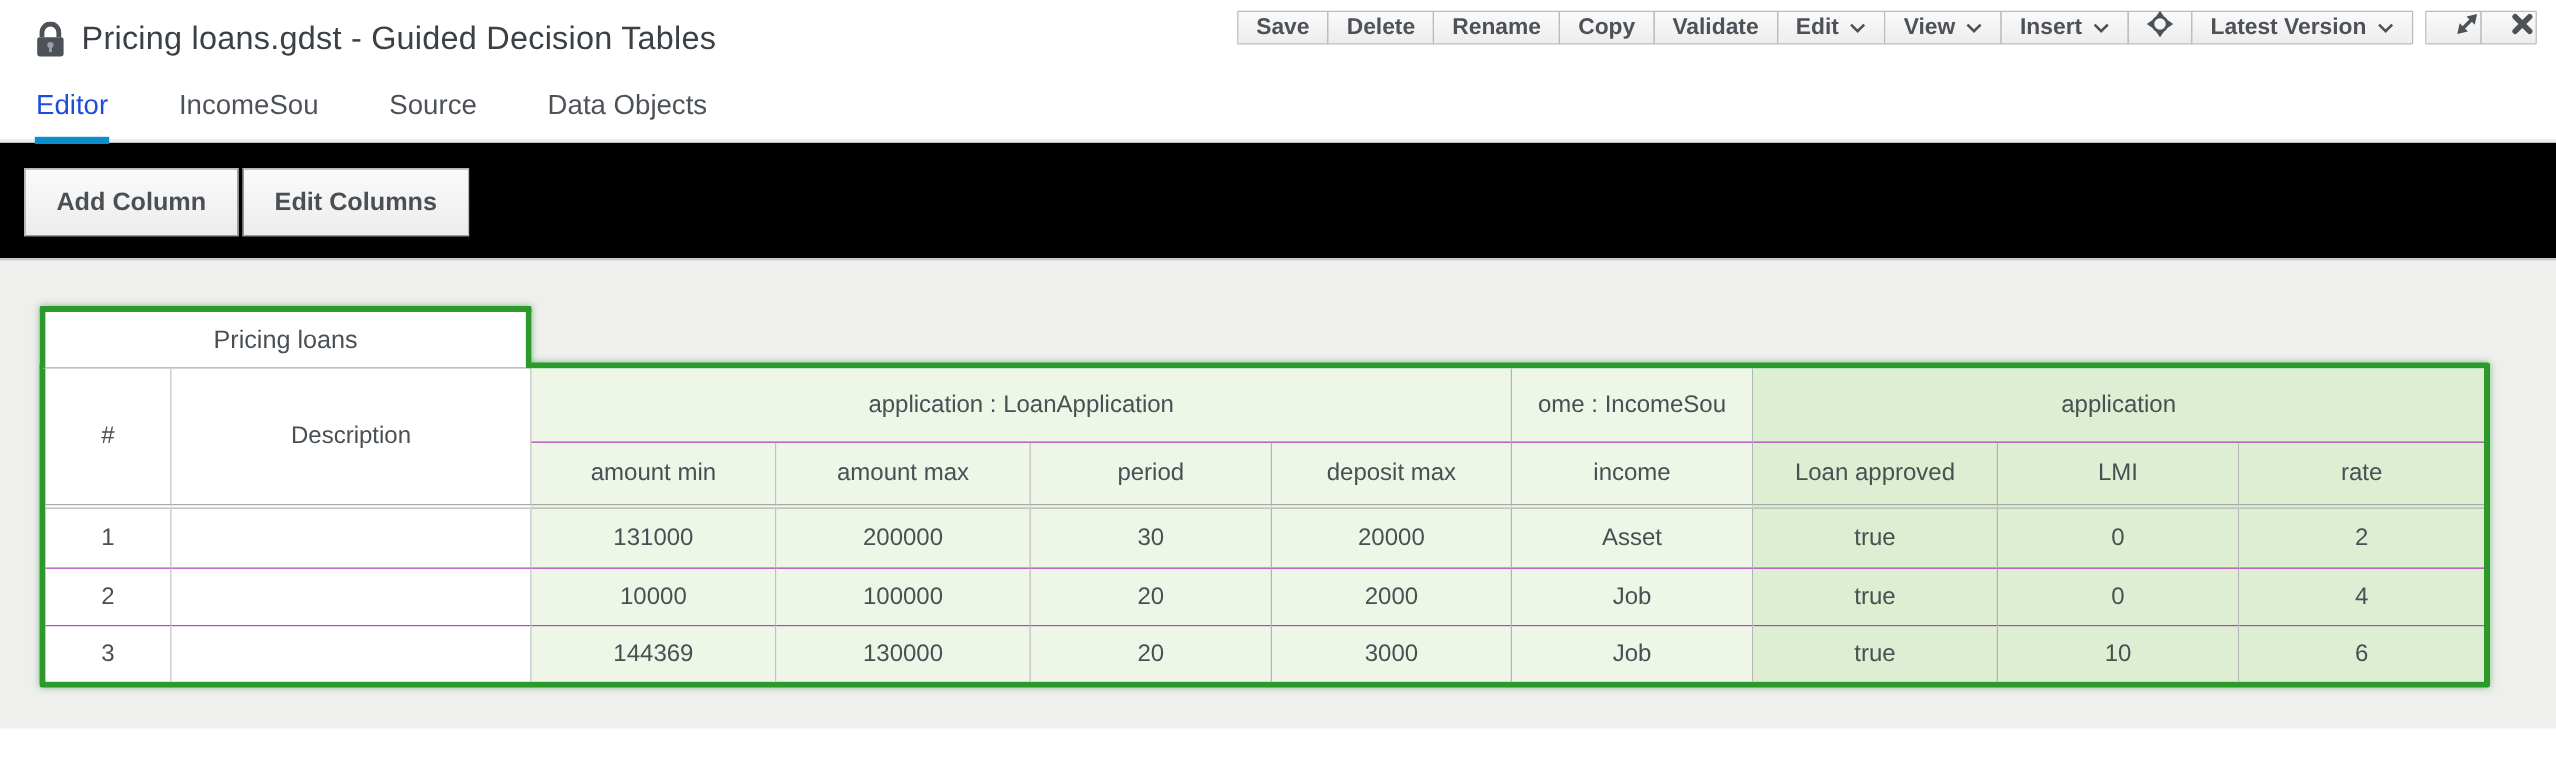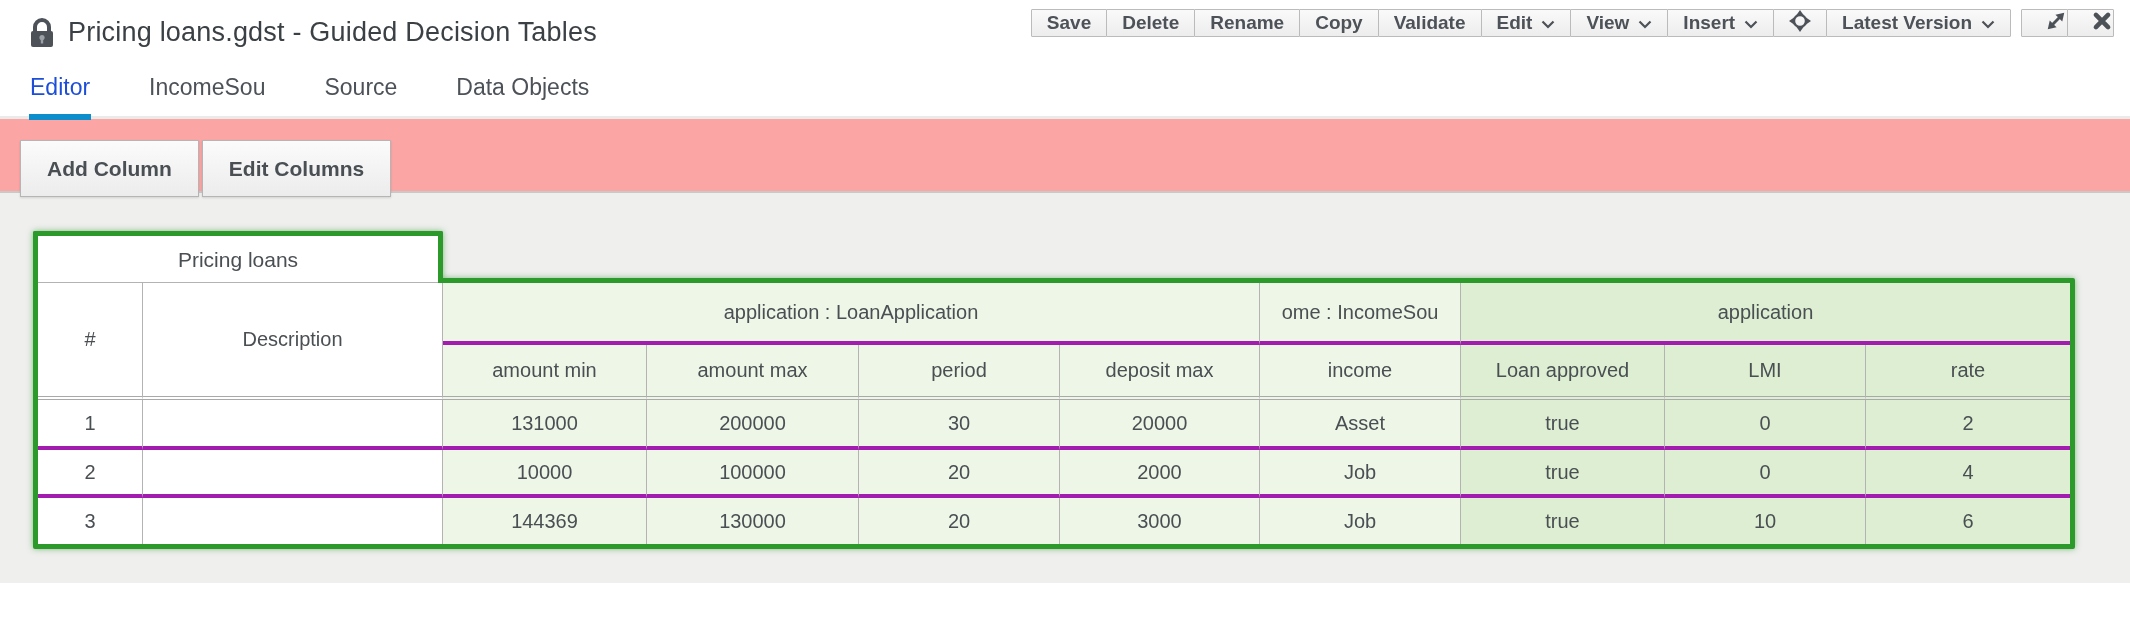--- a/index.html
+++ b/index.html
@@ -26,21 +26,21 @@
   .caret { width:14px; height:9px; margin-top:3px; }
   .icon20 { width:22px; height:22px; }
 
   
   .tabbar { display:flex; gap:57px; padding-left:29px; border-bottom:3px solid #eaeaea; margin-top:4px; }
   .tab { font-size:23px; color:#4d5258; padding:6px 1px 13px 1px; cursor:pointer;
     border-bottom:6px solid transparent; margin-bottom:-4px; }
   .tab.active { color:#1d4ed8; border-bottom-color:#0b8ecb; }
 
   
-  .actionbar { background:#fca5a5; padding:21px 0 0 20px; height:72px; }
+  .actionbar { background:#000000; padding:21px 0 0 20px; height:96px; }
   .abtn { display:inline-flex; align-items:center; height:57px; padding:0 26px;
     font-family:inherit; font-size:21px; font-weight:700; color:#4a4f54;
     background:linear-gradient(to bottom,#fbfbfb 0%,#ececec 100%);
     border:1px solid #b5b5b5; box-shadow:0 1px 2px rgba(0,0,0,.12); cursor:pointer; }
   .abtn + .abtn { margin-left:3px; }
 
   
   .canvas { background:#efefee; border-top:2px solid #c9c9c9; height:392px; }
 
   
@@ -53,21 +53,21 @@
   .dt-tab::after { content:""; position:absolute; left:0; right:0; bottom:0; height:1px; background:#b3b3b3; }
   .dt-grid { position:relative; z-index:1; display:grid; width:2042px;
     grid-template-columns:105px 300px 204px 212px 201px 200px 201px 204px 201px 1fr;
     grid-template-rows:62px 55px 50px 48px 46px;
     background:#fff; border:5px solid #2b9a2b; border-radius:2px; }
   .cell { display:flex; align-items:center; justify-content:center;
     font-size:20px; color:#4a4f53; background:#fff; overflow:hidden; white-space:nowrap; cursor:default; }
   .cond { background:#edf6e7; }
   .act  { background:#ddeed2; }
   .br { border-right:1px solid #b3b3b3; }
-  .bb { border-bottom:4px solid #a21caf; }
+  .bb { border-bottom:1px solid #a21caf; }
   .hdr-bottom { border-bottom:4px double #a9a9a9; }
 </style>
 </head>
 <body>
 
 <div class="topwhite">
   <div class="titlebar">
     <div class="title-left">
       <svg class="lockicon" viewBox="0 0 24 30">
         <path d="M5 13 V9 a7 7 0 0 1 14 0 v4" fill="none" stroke="#4d5258" stroke-width="4"></path>

